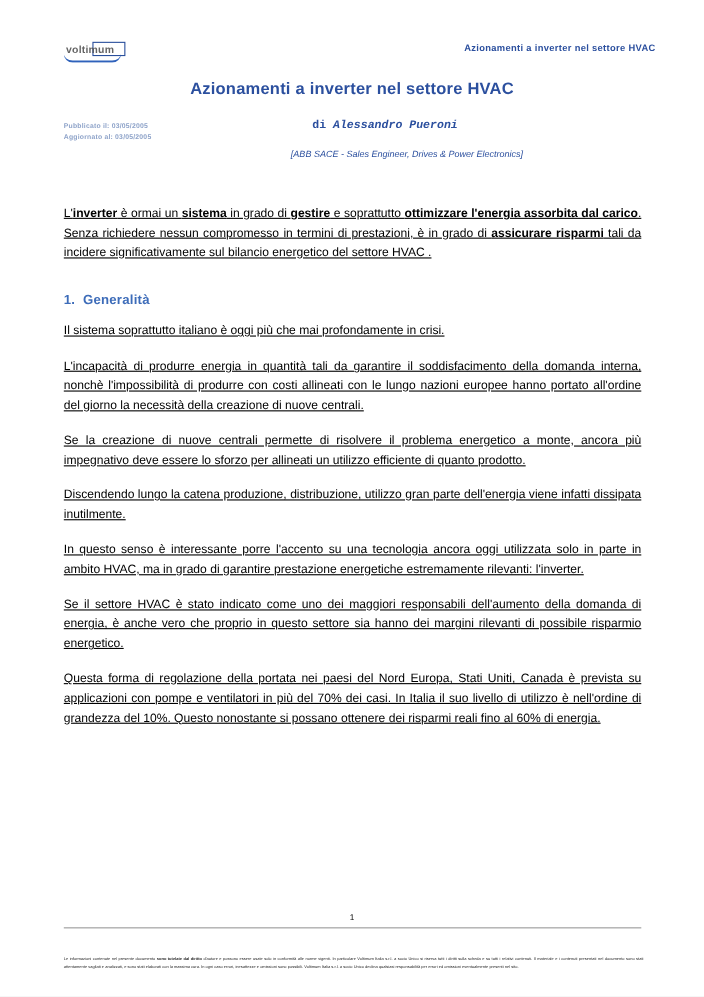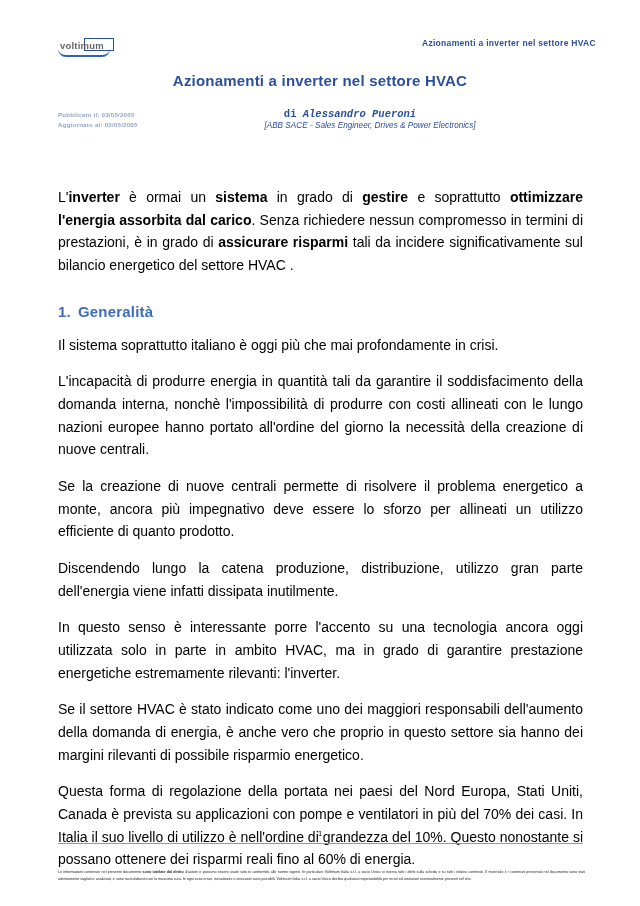--- a/index.html
+++ b/index.html
@@ -115,51 +115,52 @@
   .byline .author-line .di {
     font-style: normal;
   }
   .byline .author-name {
     font-style: italic;
   }
   .byline .affiliation {
     font-size: 8.2px;
     font-style: italic;
     color: #2b4f9e;
-    margin-top: 1px;
+    margin-top: 16px;
     padding-left: 40px;
   }
   .byline .published-in {
     font-size: 8.2px;
     font-weight: bold;
     color: #111111;
     margin-top: 1px;
   }
 
   
   .body-area {
     position: absolute;
     left: 58px;
     top: 186px;
     width: 525px;
   }
   p.para {
     margin: 0 0 14px 0;
-    font-size: 14px;
+    font-size: 11px;
     line-height: 1.62;
     color: #000000;
     text-align: justify;
+    text-decoration: underline;
   }
   p.intro {
     margin-bottom: 26px;
   }
   p.para b { font-weight: bold; }
 
   h2.section-heading {
-    font-size: 15px;
+    font-size: 12px;
     font-weight: bold;
     color: #3d6cb9;
     margin: 0 0 14px 0;
     letter-spacing: 0.2px;
   }
   h2.section-heading .num { margin-right: 7px; }
 
   
   .page-number {
     position: absolute;

